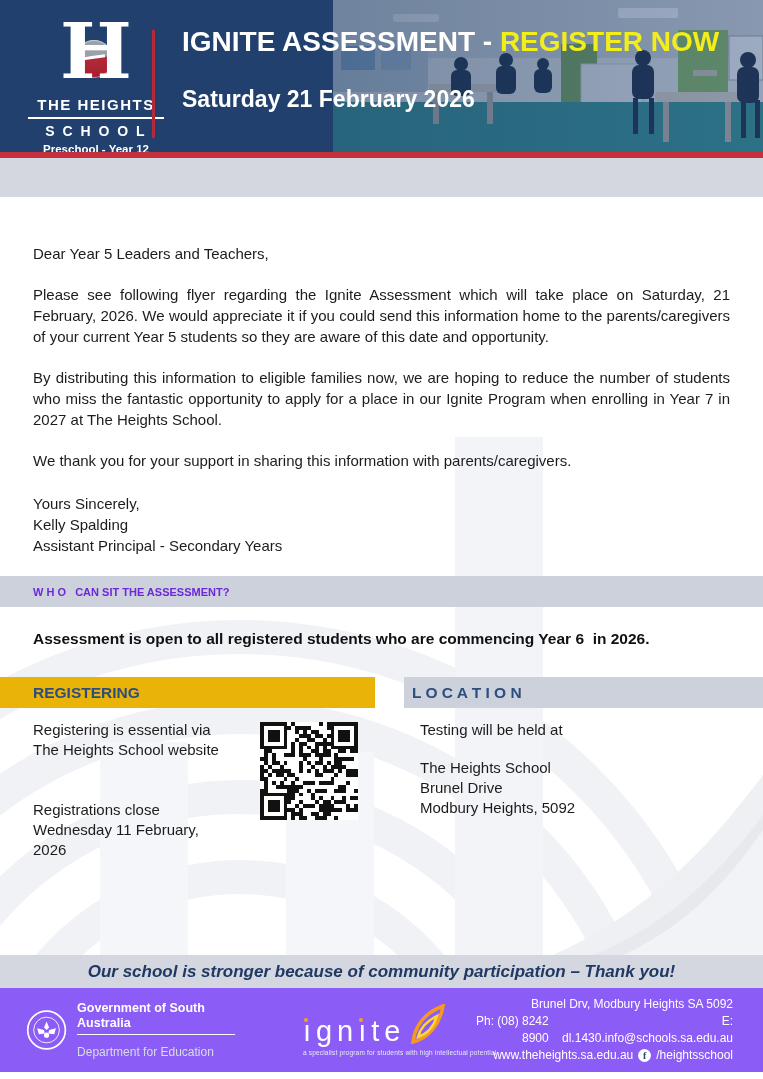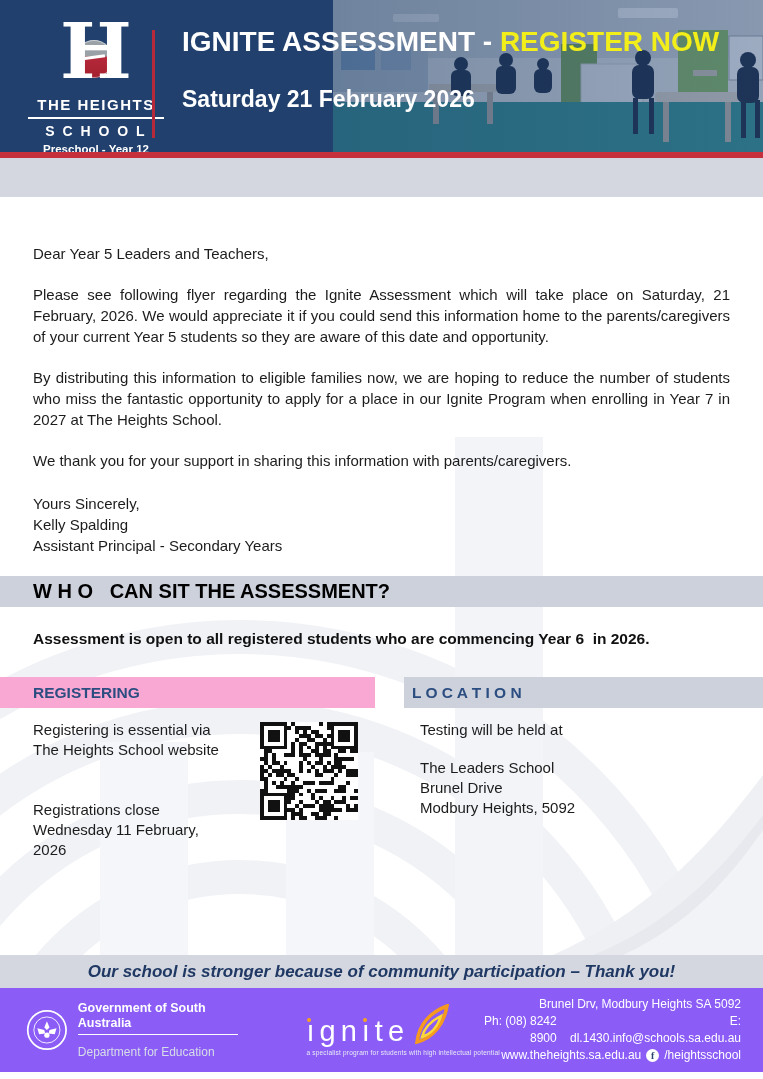--- a/index.html
+++ b/index.html
@@ -35,28 +35,28 @@
   .watermark { position:absolute; inset:0; z-index:0; pointer-events:none; }
   .content-inner { position:relative; z-index:1; }
 
   .letter { padding:46px 33px 0 33px; font-size:15px; line-height:21px; color:#1c1c1c; }
   .letter p { margin-bottom:20px; }
   .letter p.just { text-align:justify; }
   .closing { margin-top:22px; }
   .closing div { line-height:21px; }
 
   .section-band { background:#ccd1dc; height:31px; display:flex; align-items:center; }
-  .section-band .heading { font-size:20px; font-weight:bold; color:#000000; white-space:pre; }
+  .section-band .heading { font-size:11px; font-weight:bold; color:#6d28d9; white-space:pre; }
   .who-band { margin-top:20px; padding-left:33px; }
   .eligibility { padding:23px 33px 0 33px; font-size:15.5px; font-weight:bold; color:#111; white-space:pre-wrap; }
 
   .columns { position:relative; margin-top:29px; height:178px; }
   .col-left { position:absolute; left:0; top:0; width:375px; }
   .col-right { position:absolute; left:404px; top:0; width:359px; }
-  .col-band-left { background:#f9a8d4; height:31px; display:flex; align-items:center; padding-left:33px; }
+  .col-band-left { background:#eab308; height:31px; display:flex; align-items:center; padding-left:33px; }
   .col-band-right { background:#ccd1dc; height:31px; display:flex; align-items:center; padding-left:8px; }
   .col-band-left .heading, .col-band-right .heading { font-size:15.5px; font-weight:bold; color:#2b4d80; white-space:pre; }
   .col-text { font-size:15px; line-height:20px; color:#1c1c1c; }
   .reg-block1 { margin:12px 0 0 33px; width:215px; }
   .reg-block2 { margin:40px 0 0 33px; width:215px; }
   .loc-block1 { margin:12px 0 0 16px; }
   .loc-block2 { margin:18px 0 0 16px; }
   .qr { position:absolute; left:260px; top:45px; width:98px; height:98px; }
 
   .corner-swoosh { position:absolute; right:0; bottom:0; z-index:0; pointer-events:none; }
@@ -68,21 +68,21 @@
   .footer { width:763px; height:84px; background:#8b5cf6; display:flex; align-items:center; color:#fff; }
   .gov { display:flex; align-items:center; margin-left:26px; }
   .gov-text { margin-left:10px; }
   .gov-name { font-size:12.5px; font-weight:bold; line-height:15px; }
   .gov-dept { font-size:12px; color:#d6dde8; border-top:1px solid #ffffff; margin-top:3px; padding-top:10px; line-height:14px; }
   .ignite { margin-left:68px; width:170px; text-align:left; }
   .ignite-word { position:relative; display:inline-block; font-size:29px; letter-spacing:5px; color:#fff; line-height:30px; }
   .ignite-word .dot { position:absolute; width:4px; height:4px; border-radius:50%; background:#f5a21d; top:3px; }
   .ignite-row { display:flex; align-items:flex-end; }
   .ignite-tagline { font-size:6.5px; color:#e8edf5; margin-top:3px; letter-spacing:.2px; white-space:nowrap; }
-  .contact { margin-left:auto; margin-right:22px; text-align:right; font-size:12px; line-height:17px; }
+  .contact { margin-left:auto; margin-right:30px; text-align:right; font-size:12px; line-height:17px; }
   .contact .row { display:flex; justify-content:flex-end; align-items:center; gap:5px; }
   .fb { display:inline-flex; align-items:center; justify-content:center; width:13px; height:13px; border-radius:50%;
         background:#fff; color:#25456f; font-size:10px; font-weight:bold; font-family:"Liberation Serif", serif; }
   .bottom-strip { width:763px; height:7px; background:#fff; }
 </style>
 </head>
 <body>
 
 <div class="page">
 
@@ -519,21 +519,21 @@
             <rect x="16" y="24" width="1" height="1" fill="#111"></rect>
             <rect x="19" y="24" width="1" height="1" fill="#111"></rect>
           </svg>
 
         <div class="col-right">
           <div class="col-band-right">
             <span class="heading">L O C A T I O N</span>
           </div>
           <div class="col-text loc-block1">Testing will be held at</div>
           <div class="col-text loc-block2">
-            <div>The Leaders School</div>
+            <div>The Heights School</div>
             <div>Brunel Drive</div>
             <div>Modbury Heights, 5092</div>
           </div>
         </div>
       </div>
     </div>
   </div>
 
   <div class="banner">
     <span class="banner-text">Our school is stronger because of community participation – Thank you!</span>

